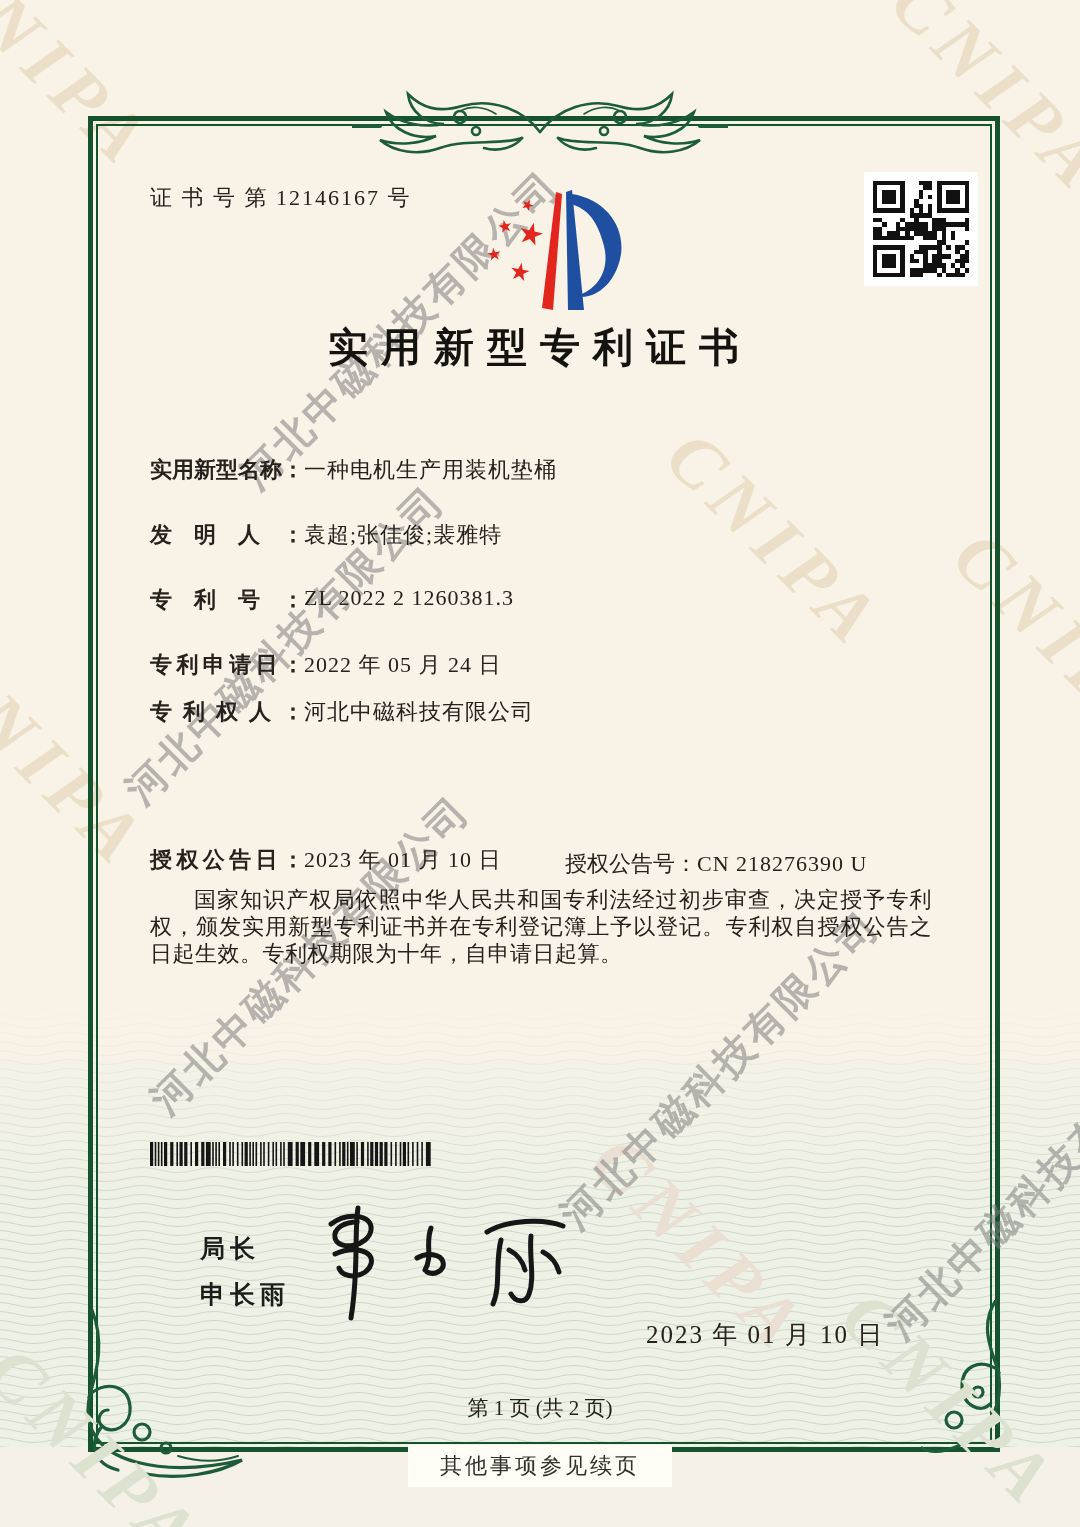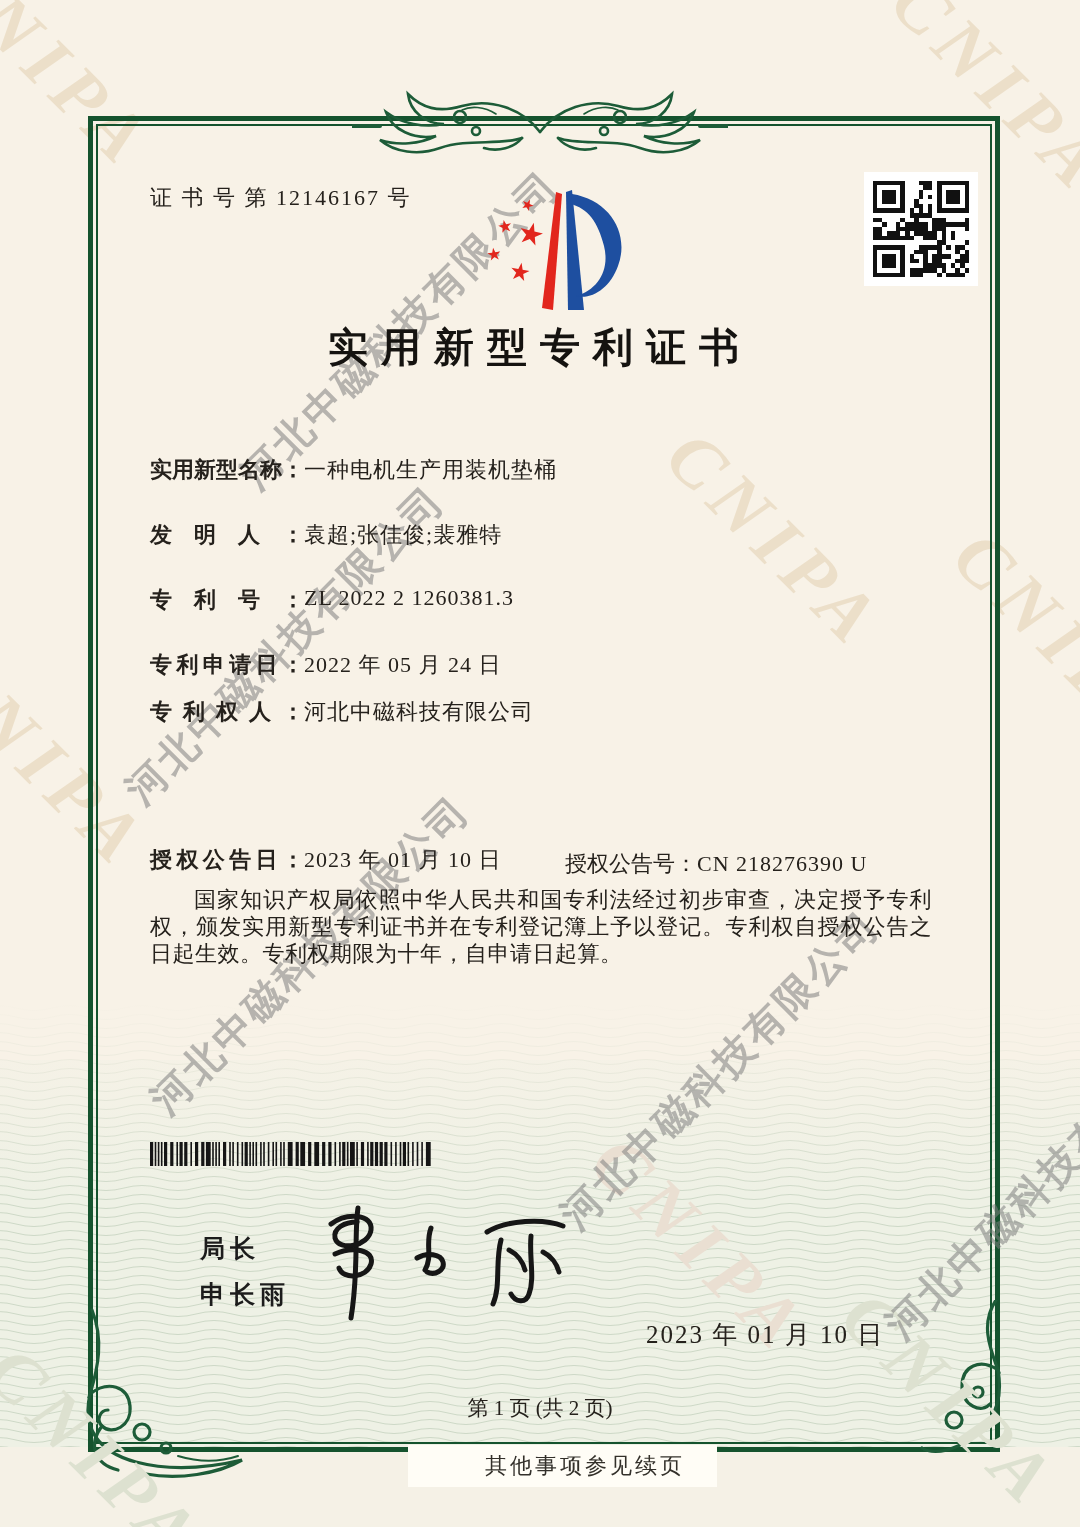--- a/index.html
+++ b/index.html
@@ -36,21 +36,21 @@
          text-align:justify;z-index:4;}
   .paras p{margin:0;text-indent:2em;letter-spacing:.5px;}
   .barcode{left:150px;top:1142px;width:285px;height:24px;z-index:4;}
   .signer{left:152px;z-index:4;font-family:"Liberation Sans",sans-serif;
           font-weight:700;font-size:25px;letter-spacing:5px;color:#1c1c1c;margin-left:48px;}
   .signature{left:295px;top:1198px;z-index:4;}
   .issue-date{left:610px;top:1318px;width:310px;text-align:center;font-size:25px;
               letter-spacing:2px;z-index:4;}
   .pageind{left:90px;top:1394px;width:900px;text-align:center;font-size:21px;z-index:4;}
   .footer-box{left:408px;top:1445px;width:264px;height:42px;background:#fffdf6;
-              z-index:4;display:flex;align-items:center;justify-content:center;padding-left:45px;}
+              z-index:4;display:flex;align-items:center;justify-content:center;}
   .footer-note{font-size:22px;letter-spacing:3px;color:#33302a;}
   .logo{left:452px;top:168px;width:185px;height:154px;z-index:4;}
   .qr{left:866px;top:174px;width:110px;height:110px;background:#ffffff;z-index:4;
       padding:0;box-shadow:0 0 0 2px #fff;}
   .orn{z-index:2;}
 </style>
 </head>
 <body>
 
 <div class="page">

